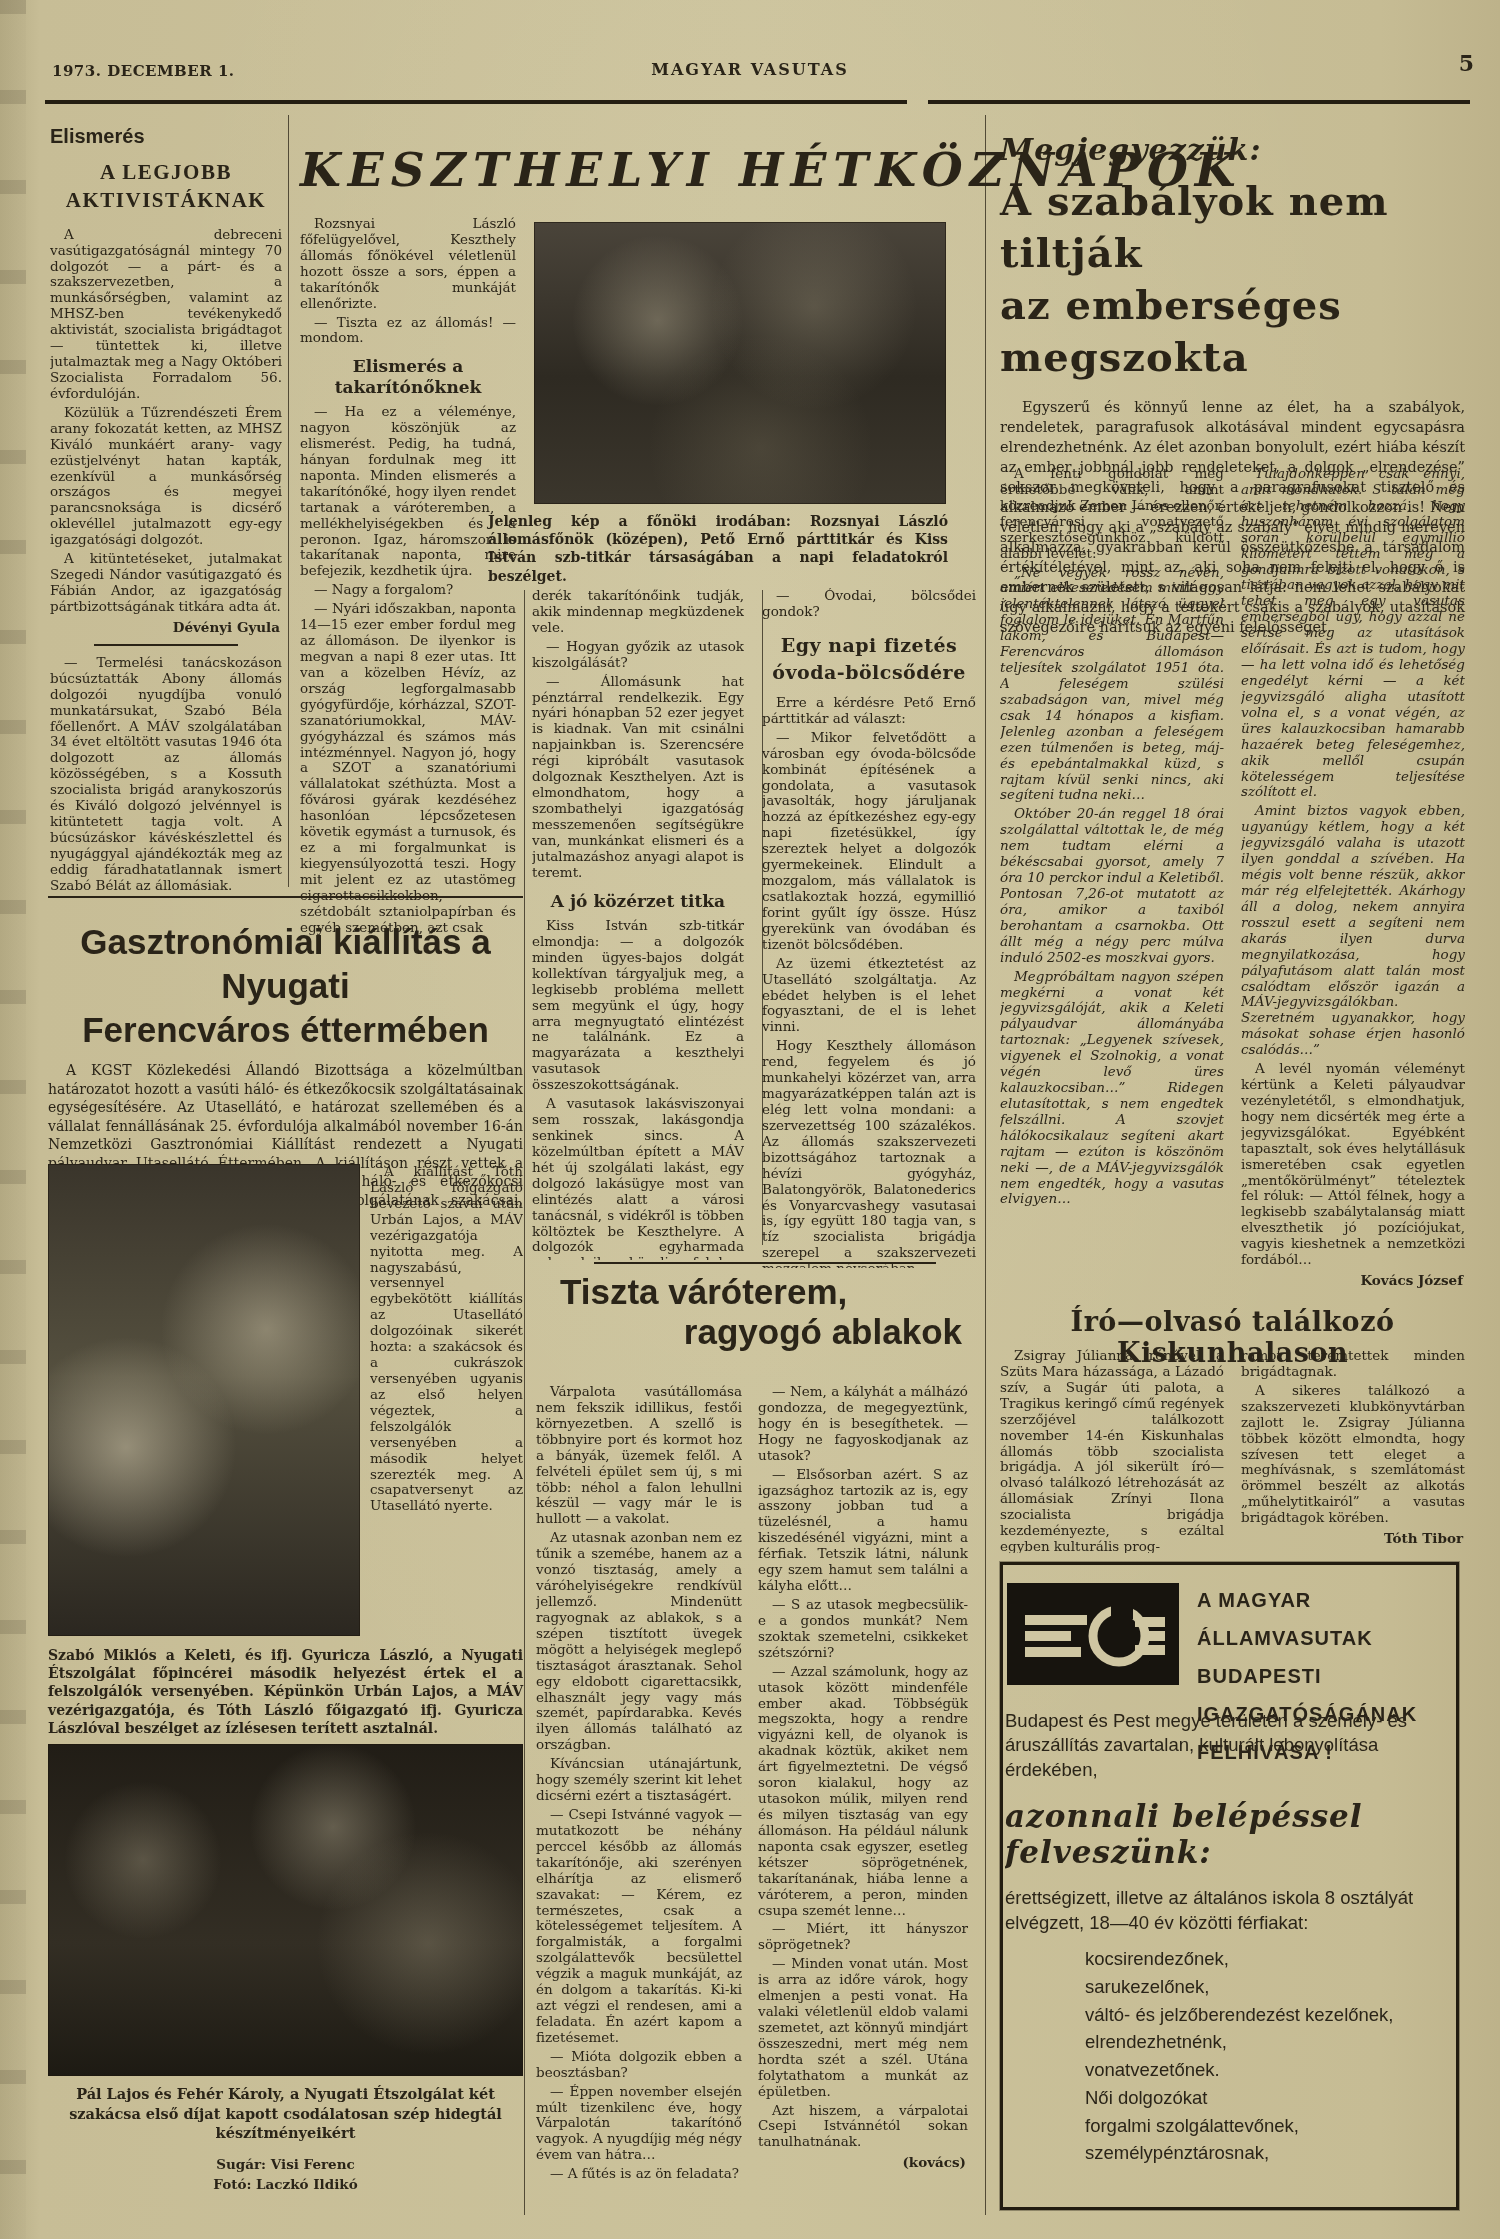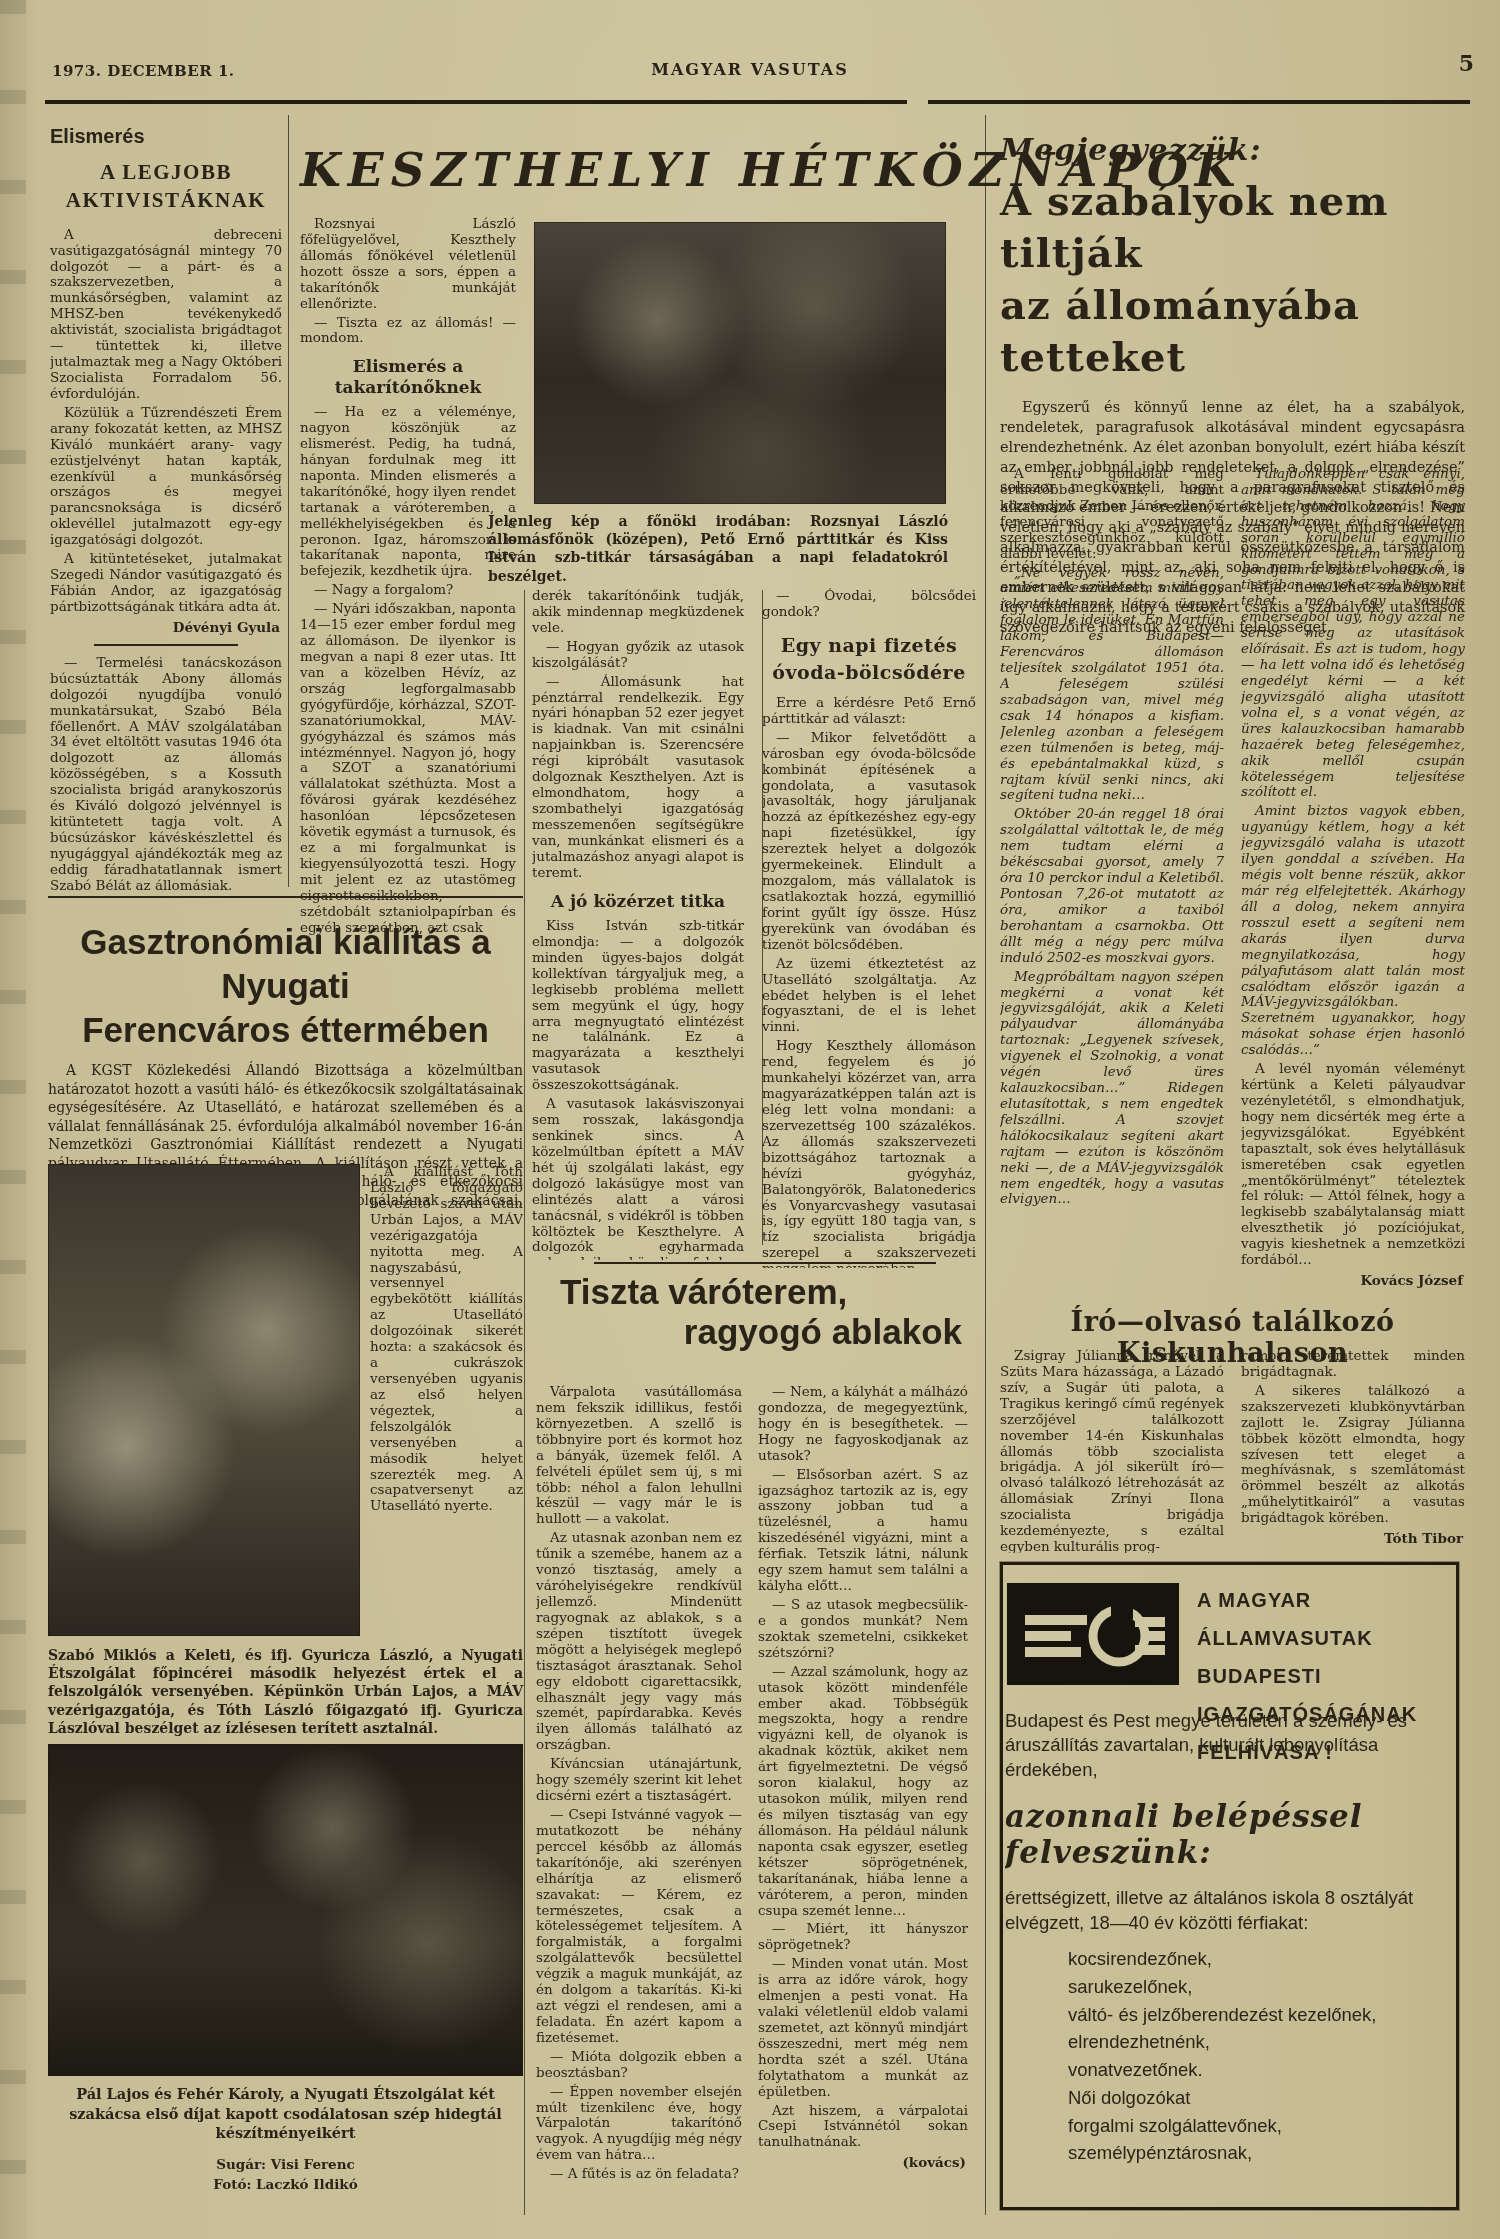--- a/index.html
+++ b/index.html
@@ -82,21 +82,21 @@
 
   
   .kisk-headline{font-weight:bold;font-size:27px;text-align:center;letter-spacing:.5px;}
 
   
   .adbox{border:3px solid #221c10;box-shadow:0 0 0 1px rgba(34,28,16,.35);}
   .ad-logo{background:#1d1913;}
   .ad-title{font-family:"Liberation Sans",sans-serif;font-weight:bold;font-size:20px;line-height:1.9;letter-spacing:1px;}
   .seg-adp{font-family:"Liberation Sans",sans-serif;font-size:18.5px;line-height:1.32;margin:10px 0;}
   .seg-adhl{font-weight:bold;font-style:italic;font-size:31px;margin:16px 0;letter-spacing:1px;}
-  .seg-adjob{font-family:"Liberation Sans",sans-serif;font-size:18.5px;line-height:1.5;margin-left:63px;}
+  .seg-adjob{font-family:"Liberation Sans",sans-serif;font-size:18.5px;line-height:1.5;margin-left:80px;}
 </style>
 </head>
 <body>
 
 <div class="sheet">
 
   <div class="abs h-date" style="left:52px;top:62px;">1973. DECEMBER 1.</div>
   <div class="abs h-mast" style="left:0;right:0;top:60px;">MAGYAR VASUTAS</div>
   <div class="abs h-page" style="right:26px;top:50px;">5</div>
   <div class="abs rule-head" style="left:45px;top:100px;width:1425px;"></div>
@@ -148,21 +148,21 @@
         <div class="seg seg-p">Hogy Keszthely állomáson rend, fegyelem és jó munkahelyi közérzet van, arra magyarázatképpen talán azt is elég lett volna mondani: a szervezettség 100 százalékos. Az állomás szakszervezeti bizottságához tartoznak a hévízi gyógyház, Balatongyörök, Balatonederics és Vonyarcvashegy vasutasai is, így együtt 180 tagja van, s tíz szocialista brigádja szerepel a szakszervezeti mozgalom névsorában.</div>
       </div>
   </div>
 
   <div class="abs hrule" style="left:594px;top:1262px;width:342px;"></div>
 
   <div class="abs" style="left:1000px;top:132px;width:465px;height:1160px;">
     <div class="megj-kicker">Megjegyezzük:</div>
     <div class="megj-headline" style="margin-top:8px;">
       <div>A szabályok nem tiltják</div>
-      <div>az állományába tetteket</div>
+      <div>az emberséges megszokta</div>
     </div>
     <div class="megj-lead" style="margin-top:14px;">Egyszerű és könnyű lenne az élet, ha a szabályok, rendeletek, paragrafusok alkotásával mindent egycsapásra elrendezhetnénk. Az élet azonban bonyolult, ezért hiába készít az ember jobbnál jobb rendeleteket, a dolgok „elrendezése” sokszor megköveteli, hogy a paragrafusokat tisztelő és alkalmazó ember — érezzen, értékeljen, gondolkozzon is! Nem véletlen, hogy aki a „szabály az szabály” elvet mindig mereven alkalmazza, gyakrabban kerül összeütközésbe a társadalom értékítéletével, mint az, aki soha nem felejti el, hogy ő is embernek született, s világosan látja: nem lehet szabályokat úgy alkalmazni, hogy a tettekért csakis a szabályok, utasítások szövegezőire hárítsuk az egyéni felelősséget.</div>
     <div class="abs colbox" style="left:0;top:334px;width:224px;height:825px;">
         <div class="seg seg-p">A fenti gondolat még érthetőbbé válik, amint közreadjuk Zemen János ellenőr, ferencvárosi vonatvezető szerkesztőségünkhöz küldött alábbi levelét:</div>
         <div class="seg seg-q">„Ne vegyék rossz néven, amiért elkeseredésem miatt egy jelentéktelennek látszó üggyel foglalom le idejüket. Én Martfűn lakom, és Budapest—Ferencváros állomáson teljesítek szolgálatot 1951 óta. A feleségem szülési szabadságon van, mivel még csak 14 hónapos a kisfiam. Jelenleg azonban a feleségem ezen túlmenően is beteg, máj- és epebántalmakkal küzd, s rajtam kívül senki nincs, aki segíteni tudna neki…</div>
         <div class="seg seg-q">Október 20-án reggel 18 órai szolgálattal váltottak le, de még nem tudtam elérni a békéscsabai gyorsot, amely 7 óra 10 perckor indul a Keletiből. Pontosan 7,26-ot mutatott az óra, amikor a taxiból berohantam a csarnokba. Ott állt még a négy perc múlva induló 2502-es moszkvai gyors.</div>
         <div class="seg seg-q">Megpróbáltam nagyon szépen megkérni a vonat két jegyvizsgálóját, akik a Keleti pályaudvar állományába tartoznak: „Legyenek szívesek, vigyenek el Szolnokig, a vonat végén levő üres kalauzkocsiban…” Ridegen elutasítottak, s nem engedtek felszállni. A szovjet hálókocsikalauz segíteni akart rajtam — ezúton is köszönöm neki —, de a MÁV-jegyvizsgálók nem engedték, hogy a vasutas elvigyen…</div>
       </div>
     <div class="abs colbox" style="left:241px;top:334px;width:224px;height:825px;">
         <div class="seg seg-q">Tulajdonképpen csak ennyi, amit mondhatok. S talán még azt tehetném hozzá, hogy huszonhárom évi szolgálatom során körülbelül egymillió kilométert tettem meg a gondjaimra bízott vonatokon, s tisztában vagyok azzal, hogy mit tehet meg egy vasutas emberségből úgy, hogy azzal ne sértse meg az utasítások előírásait. És azt is tudom, hogy — ha lett volna idő és lehetőség engedélyt kérni — a két jegyvizsgáló aligha utasított volna el, s a vonat végén, az üres kalauzkocsiban hamarabb hazaérek beteg feleségemhez, akik mellől csupán kötelességem teljesítése szólított el.</div>

